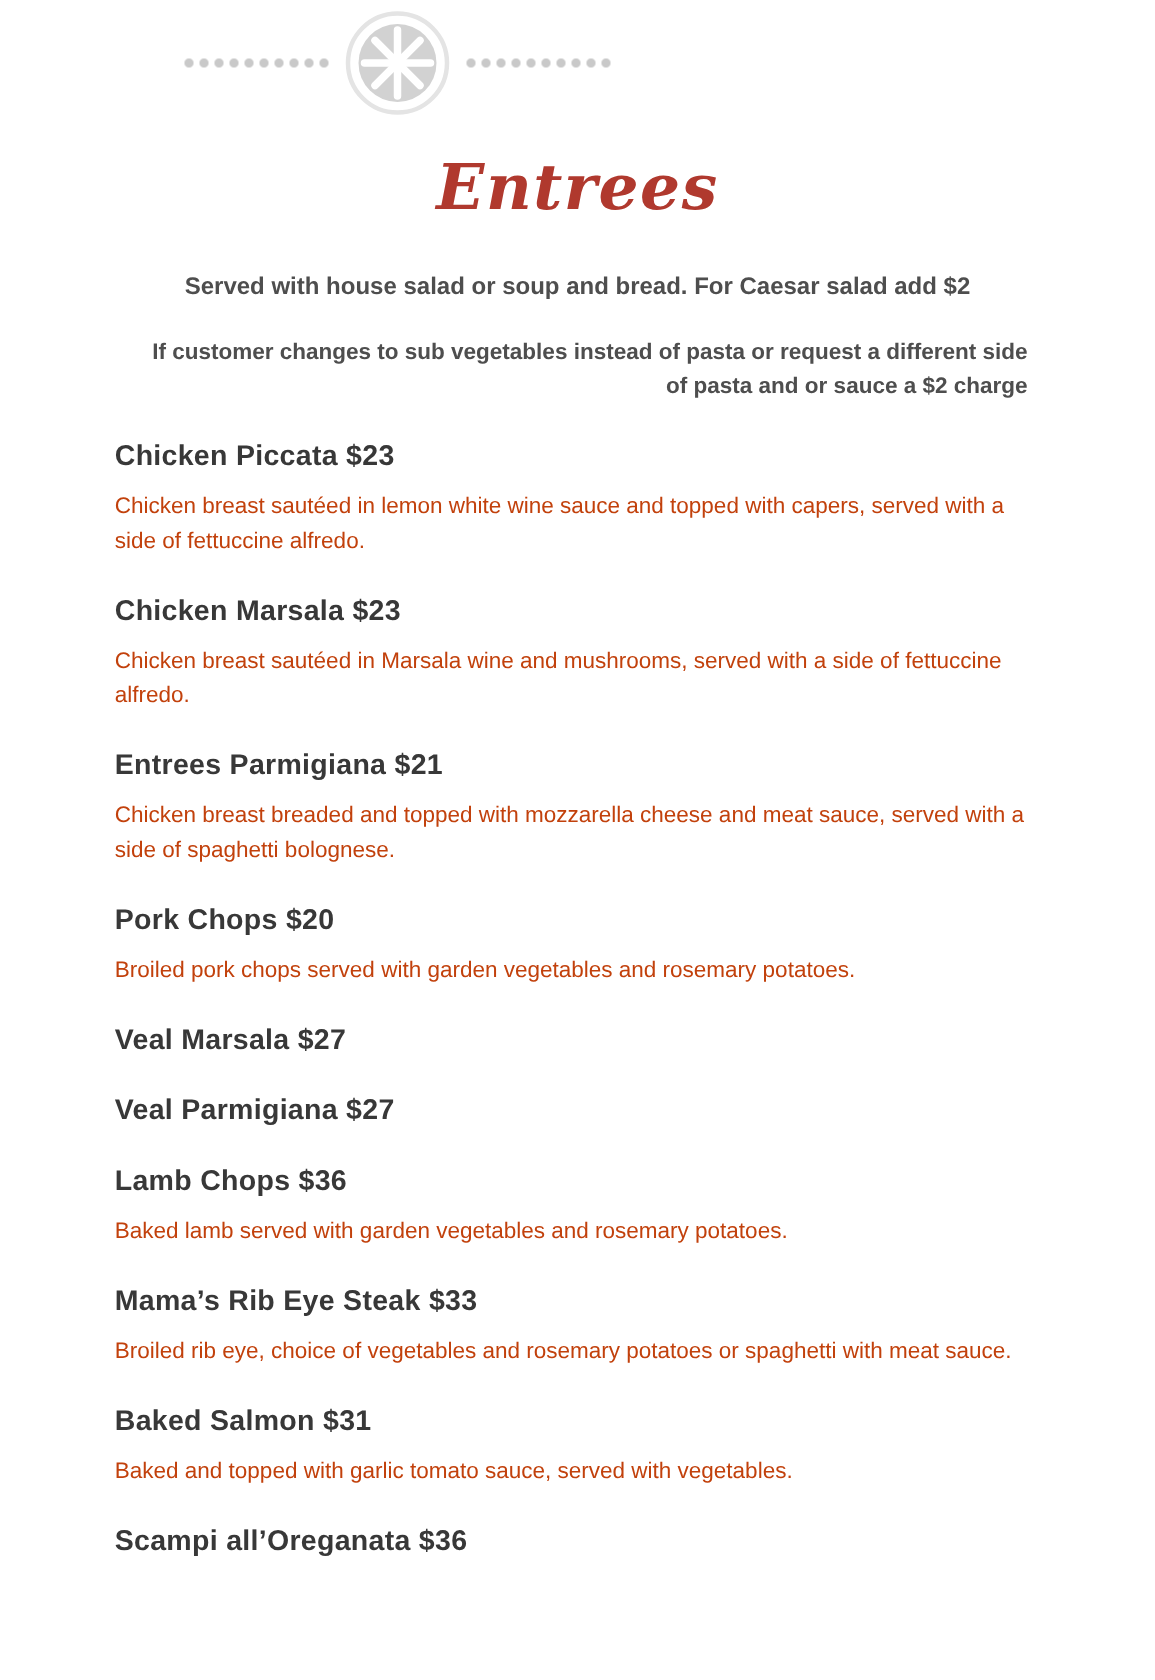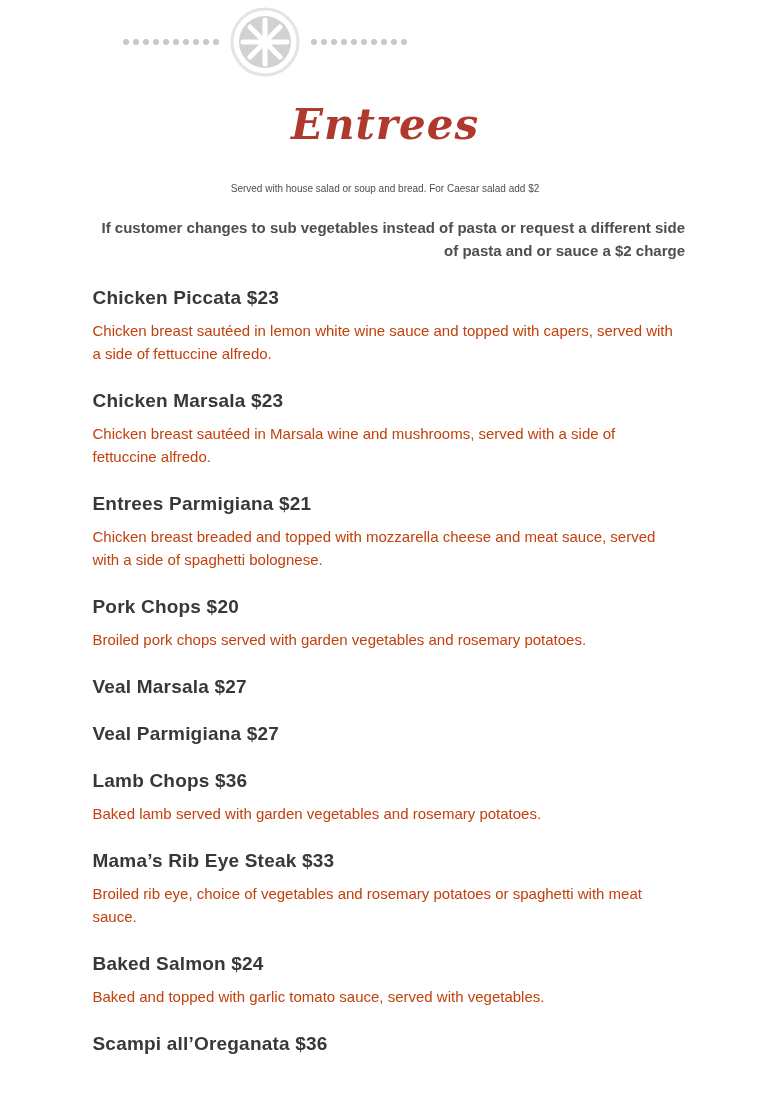--- a/index.html
+++ b/index.html
@@ -41,37 +41,37 @@
     font-family: "DejaVu Serif", "Liberation Serif", serif;
     font-style: italic;
     font-weight: 700;
     font-size: 42px;
     color: #b0392e;
     text-align: center;
     letter-spacing: 1px;
     margin: 22px 0 0 0;
   }
   .served {
-    font-size: 10px;
-    font-weight: 400;
+    font-size: 16px;
+    font-weight: 700;
     color: #4e4e4e;
     text-align: center;
     margin: 34px 0 0 0;
   }
   .subnote {
     font-size: 15px;
     font-weight: 700;
     color: #4e4e4e;
     text-align: right;
     line-height: 23px;
     max-width: 600px;
     margin: 22px auto 0 auto;
   }
   .menu { margin-top: 0; }
-  .item { margin: 16px; }
+  .item { margin: 0; }
   .item-title {
     font-size: 19px;
     font-weight: 700;
     color: #383838;
     margin: 25px 0 10px 0;
     letter-spacing: 0.2px;
   }
   .item-desc {
     font-size: 15px;
     color: #c2410c;
@@ -142,21 +142,21 @@
       <h3 class="item-title"><span>Lamb Chops</span> <span>$36</span></h3>
       <p class="item-desc">Baked lamb served with garden vegetables and rosemary potatoes.</p>
     </div>
 
     <div class="item">
       <h3 class="item-title"><span>Mama’s Rib Eye Steak</span> <span>$33</span></h3>
       <p class="item-desc">Broiled rib eye, choice of vegetables and rosemary potatoes or spaghetti with meat sauce.</p>
     </div>
 
     <div class="item">
-      <h3 class="item-title"><span>Baked Salmon</span> <span>$24</span></h3>
+      <h3 class="item-title"><span>Baked Salmon</span> <span>$31</span></h3>
       <p class="item-desc">Baked and topped with garlic tomato sauce, served with vegetables.</p>
     </div>
 
     <div class="item">
       <h3 class="item-title"><span>Scampi all’Oreganata</span> <span>$36</span></h3>
 
     </div>
 
   </section>
 

